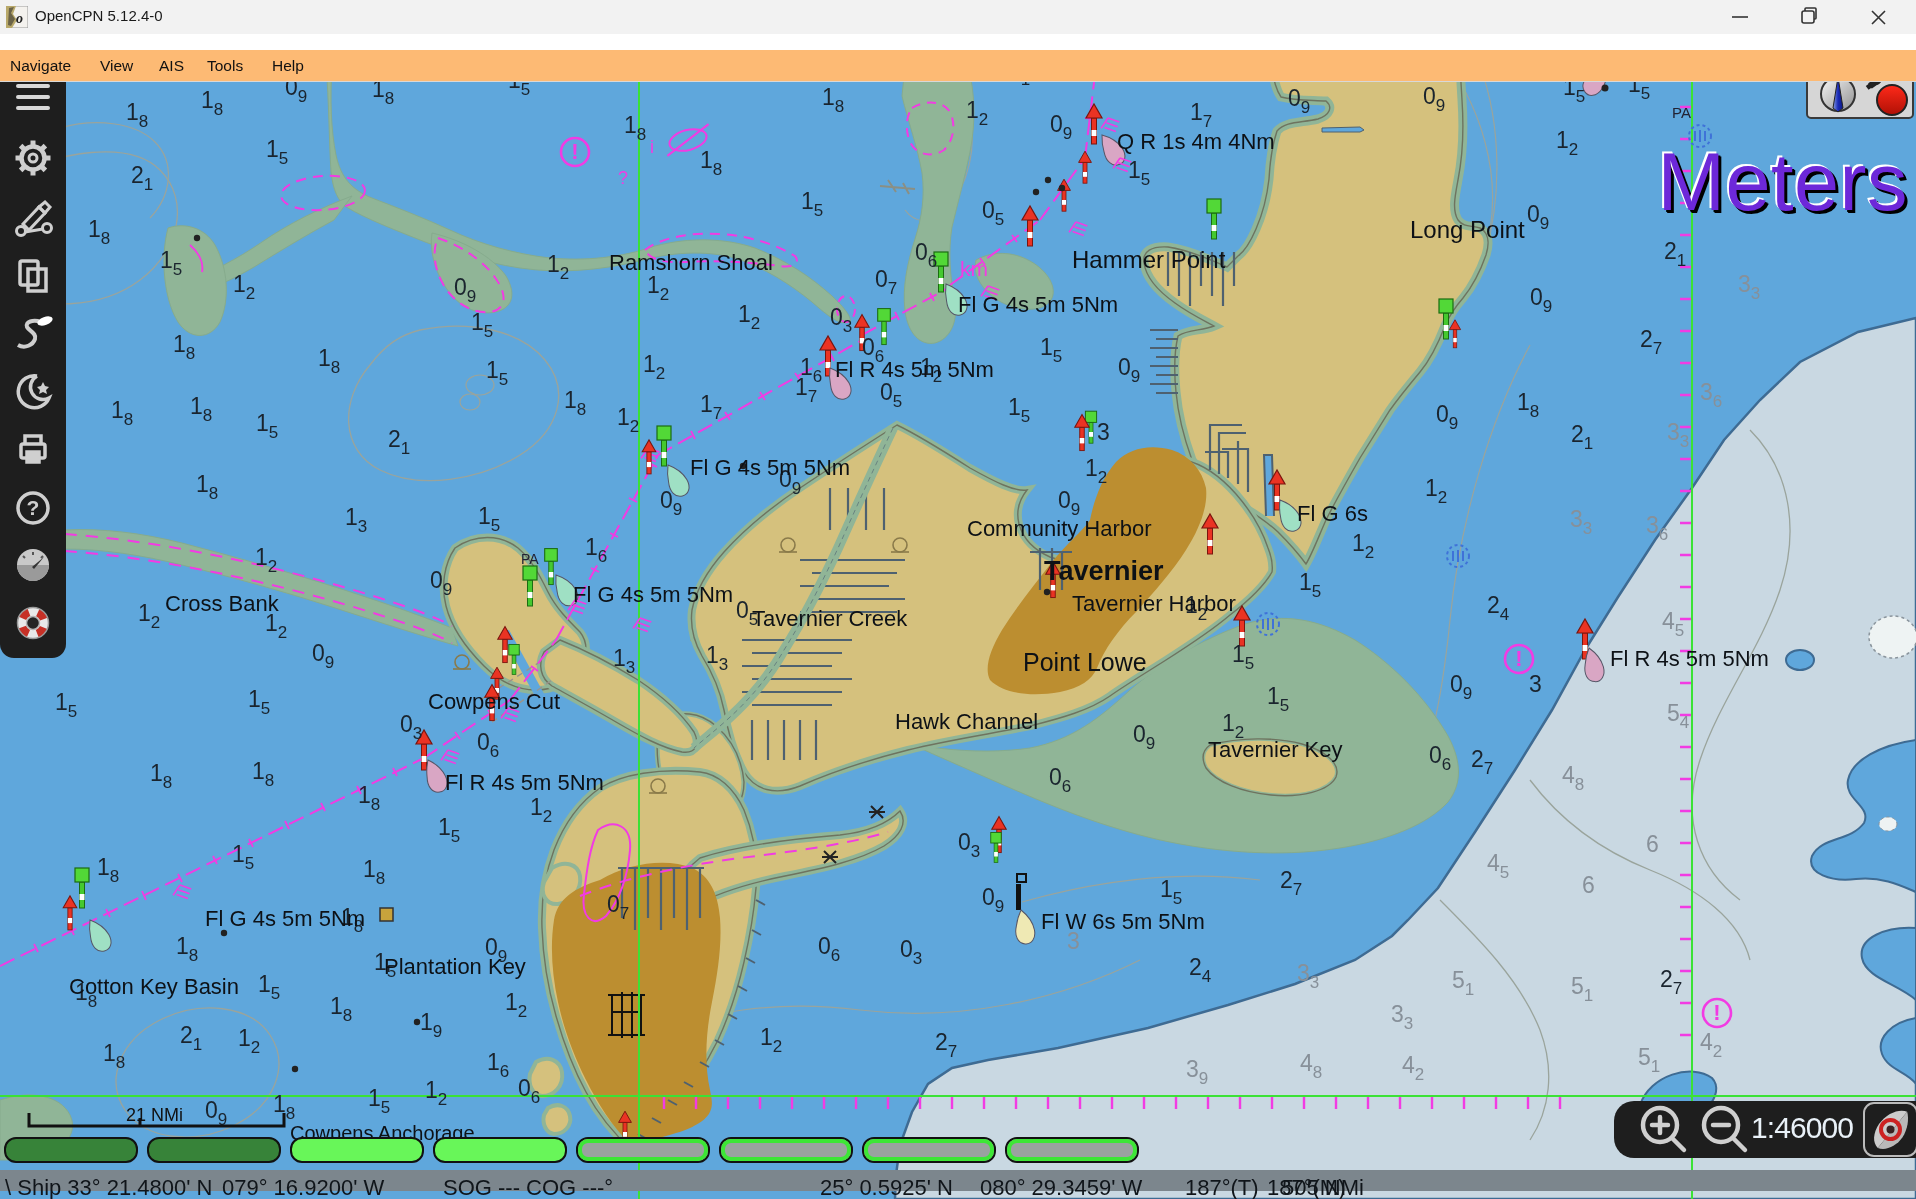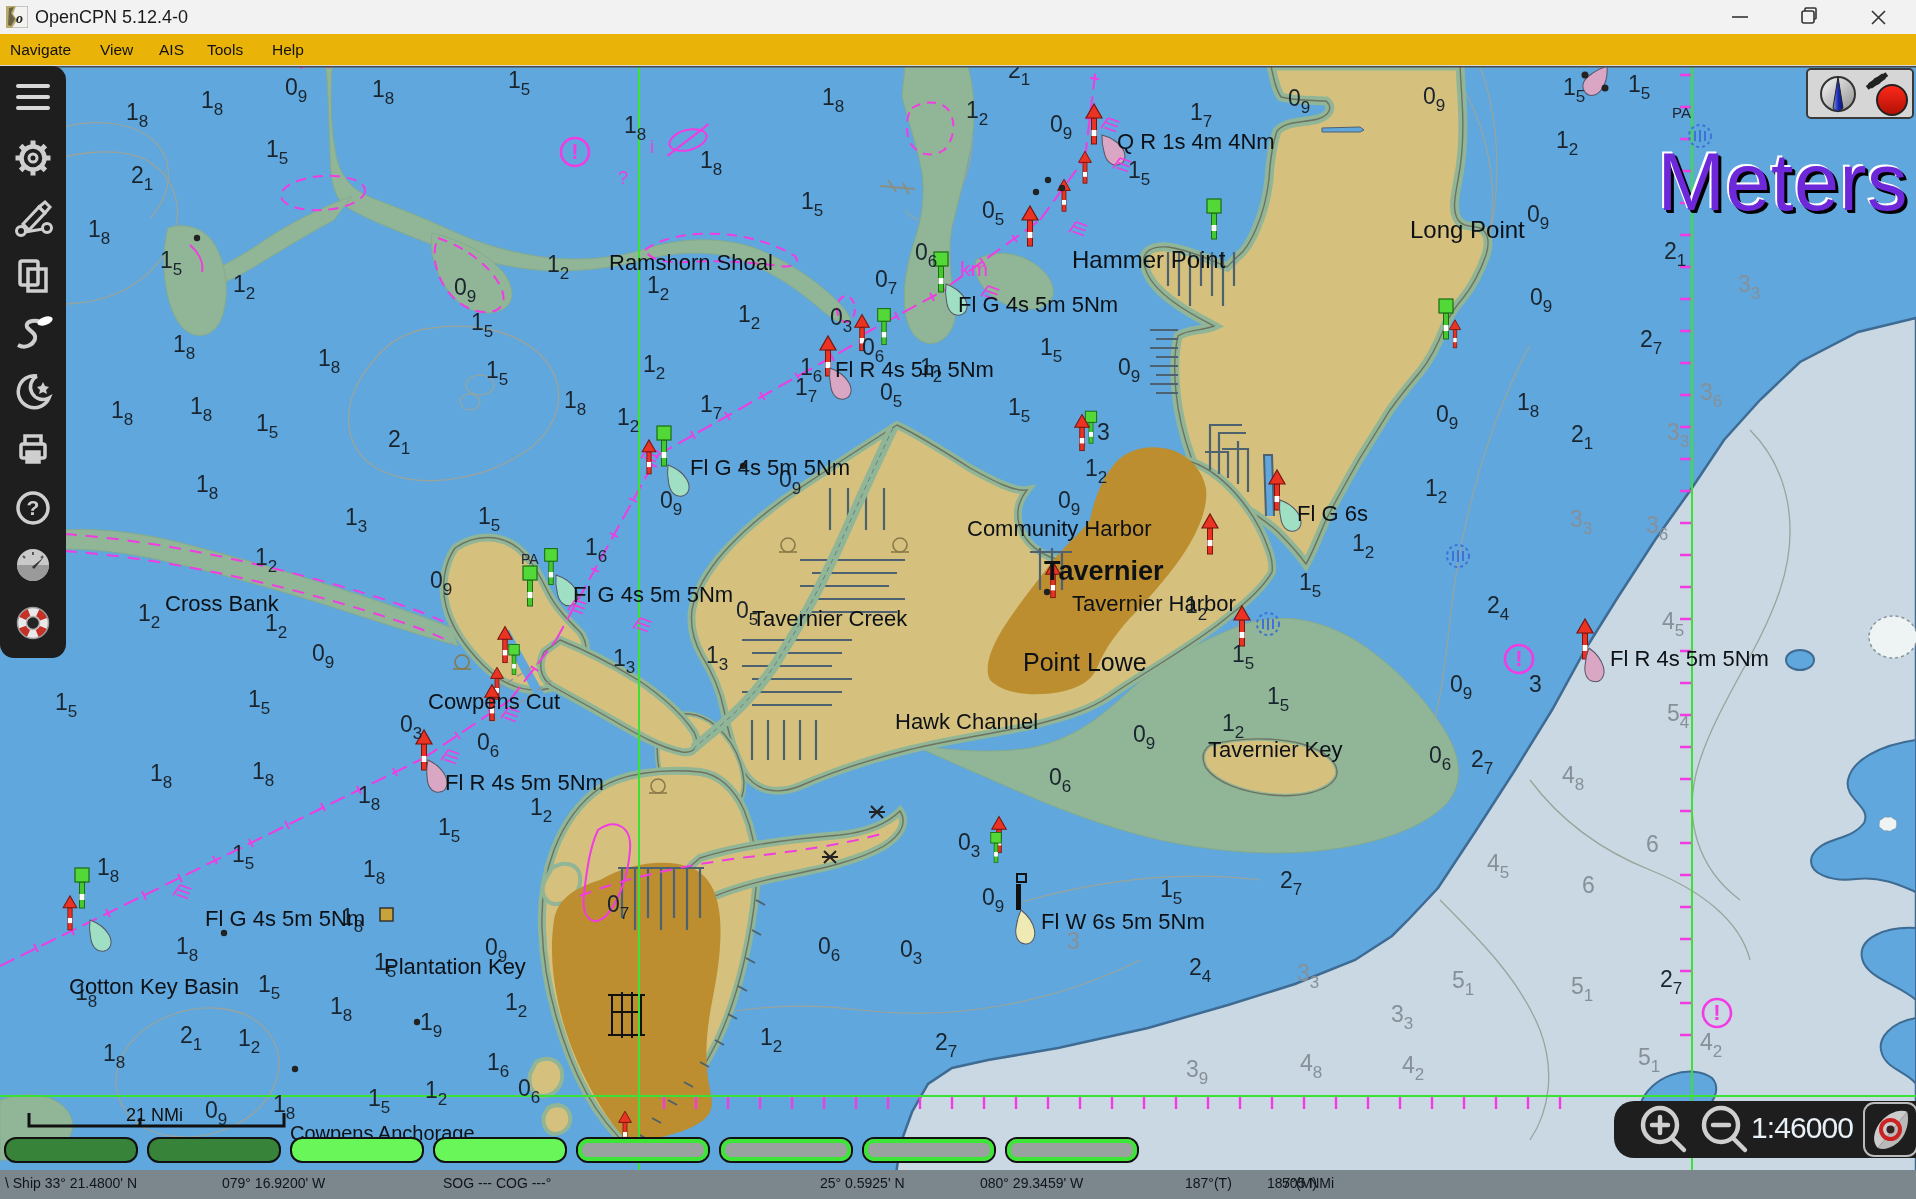--- a/index.html
+++ b/index.html
@@ -1,24 +1,24 @@
 <!DOCTYPE html>
 <html><head><meta charset="utf-8">
 <style>
 *{margin:0;padding:0;box-sizing:border-box}
 html,body{width:1916px;height:1199px;overflow:hidden;font-family:"Liberation Sans",sans-serif;background:#fff;position:relative}
 .titlebar{position:absolute;left:0;top:0;width:1916px;height:34px;background:#f2f2f2}
 .title-ic{position:absolute;left:6px;top:6px}
-.title-t{position:absolute;left:35px;top:7px;font-size:18px;color:#1a1a1a}
+.title-t{position:absolute;left:35px;top:7px;font-size:15px;color:#1a1a1a}
 .winbtn{position:absolute;top:0;width:46px;height:34px;color:#333}
-.menubar{position:absolute;left:0;top:34px;width:1916px;height:32px;background:#eab308;border-bottom:1px solid #d8d8d8}
+.menubar{position:absolute;left:0;top:50px;width:1916px;height:32px;background:#fdba74;border-bottom:1px solid #d8d8d8}
 .menubar span{position:absolute;top:7px;font-size:15.5px;color:#111}
 .mapwrap{position:absolute;left:0;top:66px;width:1916px;height:1133px}
 .toolbar{position:absolute;left:0;top:66px;width:66px;height:592px;background:#1e1e1e;border-radius:0 14px 14px 14px}
-.statusbar{position:absolute;left:0;top:1170px;width:1916px;height:29px;background:#7c868d;color:#10151a;font-size:14px}
+.statusbar{position:absolute;left:0;top:1170px;width:1916px;height:21px;background:#7c868d;color:#10151a;font-size:22px}
 .statusbar span{position:absolute;top:5px;white-space:pre}
 .meters{position:absolute;top:136px;right:8px;font-size:81px;font-weight:500;color:#6d28d9;
  text-shadow:-2px -2px 0 #fff,2px 2px 0 #000,3px 3px 0 #000;letter-spacing:0.5px}
 .compassbox{position:absolute;left:1806px;top:68px;width:108px;height:51px;background:#d6d6d6;border:2px solid #3a3a3a;border-radius:5px}
 .zoombox{position:absolute;left:1614px;top:1101px;width:412px;height:57px;background:#1e1e1e;border-radius:20px}
 </style></head>
 <body>
 <div class="mapwrap"><svg width="1916" height="1133" viewBox="0 0 1916 1133">
       <rect x="0" y="0" width="1916" height="1133" fill="#5fa7dc"></rect>
       <path d="M1916,252 L1858,266 L1800,296 L1760,334 L1724,374 L1692,422 L1655,474 L1618,531 L1585,584 L1552,644 L1515,704 L1475,766 L1438,822 L1408,854 L1392,870 L1355,894 L1295,918 L1228,939 L1148,962 L1058,982 L988,994 L952,1002 L928,1018 L912,1046 L900,1079 L896,1109 L895,1133 L1916,1133 Z" fill="#c9d8e2" stroke="#3e6b93" stroke-width="2.5"></path>

